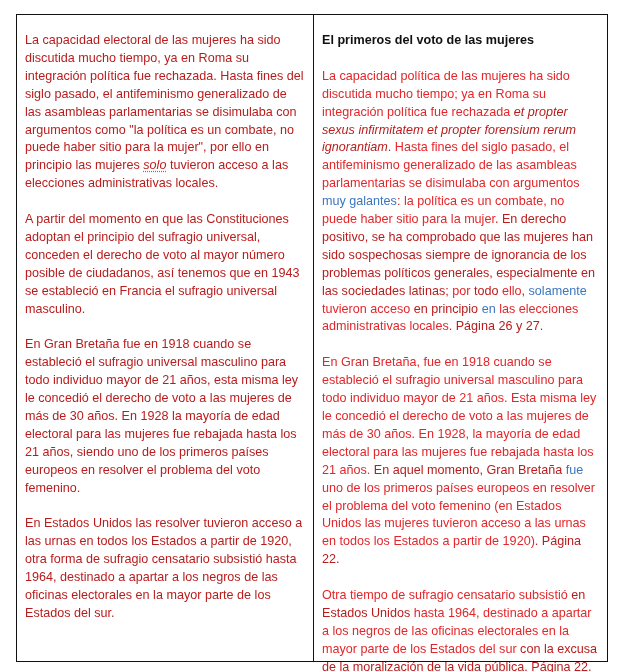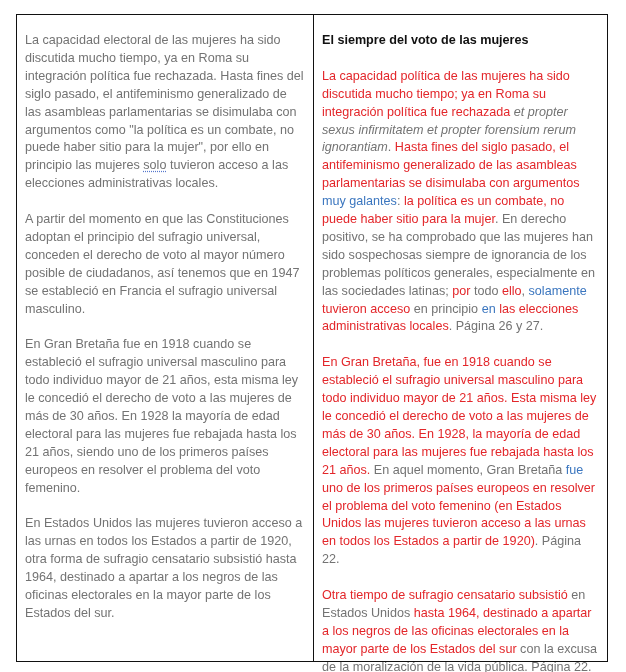--- a/index.html
+++ b/index.html
@@ -7,35 +7,35 @@
          font-family: "Liberation Sans", sans-serif; color: #111111; }
   .doc-table { position: absolute; left: 16px; top: 14px; width: 592px; height: 648px;
                border: 1.5px solid #111; box-sizing: border-box; display: flex; }
   .col { box-sizing: border-box; padding: 17px 8px 0 8px; font-size: 12.6px; line-height: 17.9px; }
   .col-left { width: 297px; border-right: 1.5px solid #111; }
   .col-right { flex: 1; padding-left: 8px; }
   .heading { font-weight: bold; margin: 0 0 17.9px 0; }
   .para { margin: 0 0 17.9px 0; }
   .r { color: var(--red); }
   .b { color: var(--blue); }
-  .k { color: #737373; }
+  .k { color: #b91c1c; }
   .i { font-style: italic; }
-  .ud { text-decoration: underline dotted #5577cc; text-underline-offset: 2px; }
+  .ud { text-decoration: underline dotted #5577cc; text-underline-offset: 2px; font-style: italic; }
 </style>
 </head>
 <body>
 
 <div class="doc-table">
   <div class="col col-left">
     <p class="para"><span class="k">La capacidad electoral de las mujeres ha sido discutida mucho tiempo, ya en Roma su integración política fue rechazada. Hasta fines del siglo pasado, el antifeminismo generalizado de las asambleas parlamentarias se disimulaba con argumentos como "la política es un combate, no puede haber sitio para la mujer", por ello en principio las mujeres </span><span class="k ud">solo</span><span class="k"> tuvieron acceso a las elecciones administrativas locales.</span></p>
-    <p class="para"><span class="k">A partir del momento en que las Constituciones adoptan el principio del sufragio universal, conceden el derecho de voto al mayor número posible de ciudadanos, así tenemos que en 1947 se estableció en Francia el sufragio universal masculino.</span></p>
+    <p class="para"><span class="k">A partir del momento en que las Constituciones adoptan el principio del sufragio universal, conceden el derecho de voto al mayor número posible de ciudadanos, así tenemos que en 1943 se estableció en Francia el sufragio universal masculino.</span></p>
     <p class="para"><span class="k">En Gran Bretaña fue en 1918 cuando se estableció el sufragio universal masculino para todo individuo mayor de 21 años, esta misma ley le concedió el derecho de voto a las mujeres de más de 30 años. En 1928 la mayoría de edad electoral para las mujeres fue rebajada hasta los 21 años, siendo uno de los primeros países europeos en resolver el problema del voto femenino.</span></p>
-    <p class="para"><span class="k">En Estados Unidos las mujeres tuvieron acceso a las urnas en todos los Estados a partir de 1920, otra forma de sufragio censatario subsistió hasta 1964, destinado a apartar a los negros de las oficinas electorales en la mayor parte de los Estados del sur.</span></p>
+    <p class="para"><span class="k">En Estados Unidos las resolver tuvieron acceso a las urnas en todos los Estados a partir de 1920, otra forma de sufragio censatario subsistió hasta 1964, destinado a apartar a los negros de las oficinas electorales en la mayor parte de los Estados del sur.</span></p>
 
   </div>
   <div class="col col-right">
-    <p class="heading">El siempre del voto de las mujeres</p>
+    <p class="heading">El primeros del voto de las mujeres</p>
     <p class="para"><span class="r">La capacidad política de las mujeres ha sido discutida mucho tiempo; ya en Roma su integración política fue rechazada</span><span class="k i"> et propter sexus infirmitatem et propter forensium rerum ignorantiam</span><span class="k">. </span><span class="r">Hasta fines del siglo pasado, el antifeminismo generalizado de las asambleas parlamentarias se disimulaba con argumentos </span><span class="b">muy galantes</span><span class="k">: </span><span class="r">la política es un combate, no puede haber sitio para la mujer</span><span class="k">. En derecho positivo, se ha comprobado que las mujeres han sido sospechosas siempre de ignorancia de los problemas políticos generales, especialmente en las sociedades latinas; </span><span class="r">por</span><span class="k"> todo </span><span class="r">ello</span><span class="k">, </span><span class="b">solamente</span><span class="r"> tuvieron acceso</span><span class="k"> en principio </span><span class="b">en</span><span class="r"> las elecciones administrativas locales</span><span class="k">. Página 26 y 27.</span></p>
     <p class="para"><span class="r">En Gran Bretaña, fue en 1918 cuando se estableció el sufragio universal masculino para todo individuo mayor de 21 años. Esta misma ley le concedió el derecho de voto a las mujeres de más de 30 años. En 1928, la mayoría de edad electoral para las mujeres fue rebajada hasta los 21 años.</span><span class="k"> En aquel momento, Gran Bretaña </span><span class="b">fue</span><span class="r"> uno de los primeros países europeos en resolver el problema del voto femenino (en Estados Unidos las mujeres tuvieron acceso a las urnas en todos los Estados a partir de 1920)</span><span class="k">. Página 22.</span></p>
     <p class="para"><span class="r">Otra tiempo de sufragio censatario subsistió</span><span class="k"> en Estados Unidos </span><span class="r">hasta 1964, destinado a apartar a los negros de las oficinas electorales en la mayor parte de los Estados del sur</span><span class="k"> con la excusa de la moralización de la vida pública. Página 22.</span></p>
 
   </div>
 </div>
 
 </body></html>

